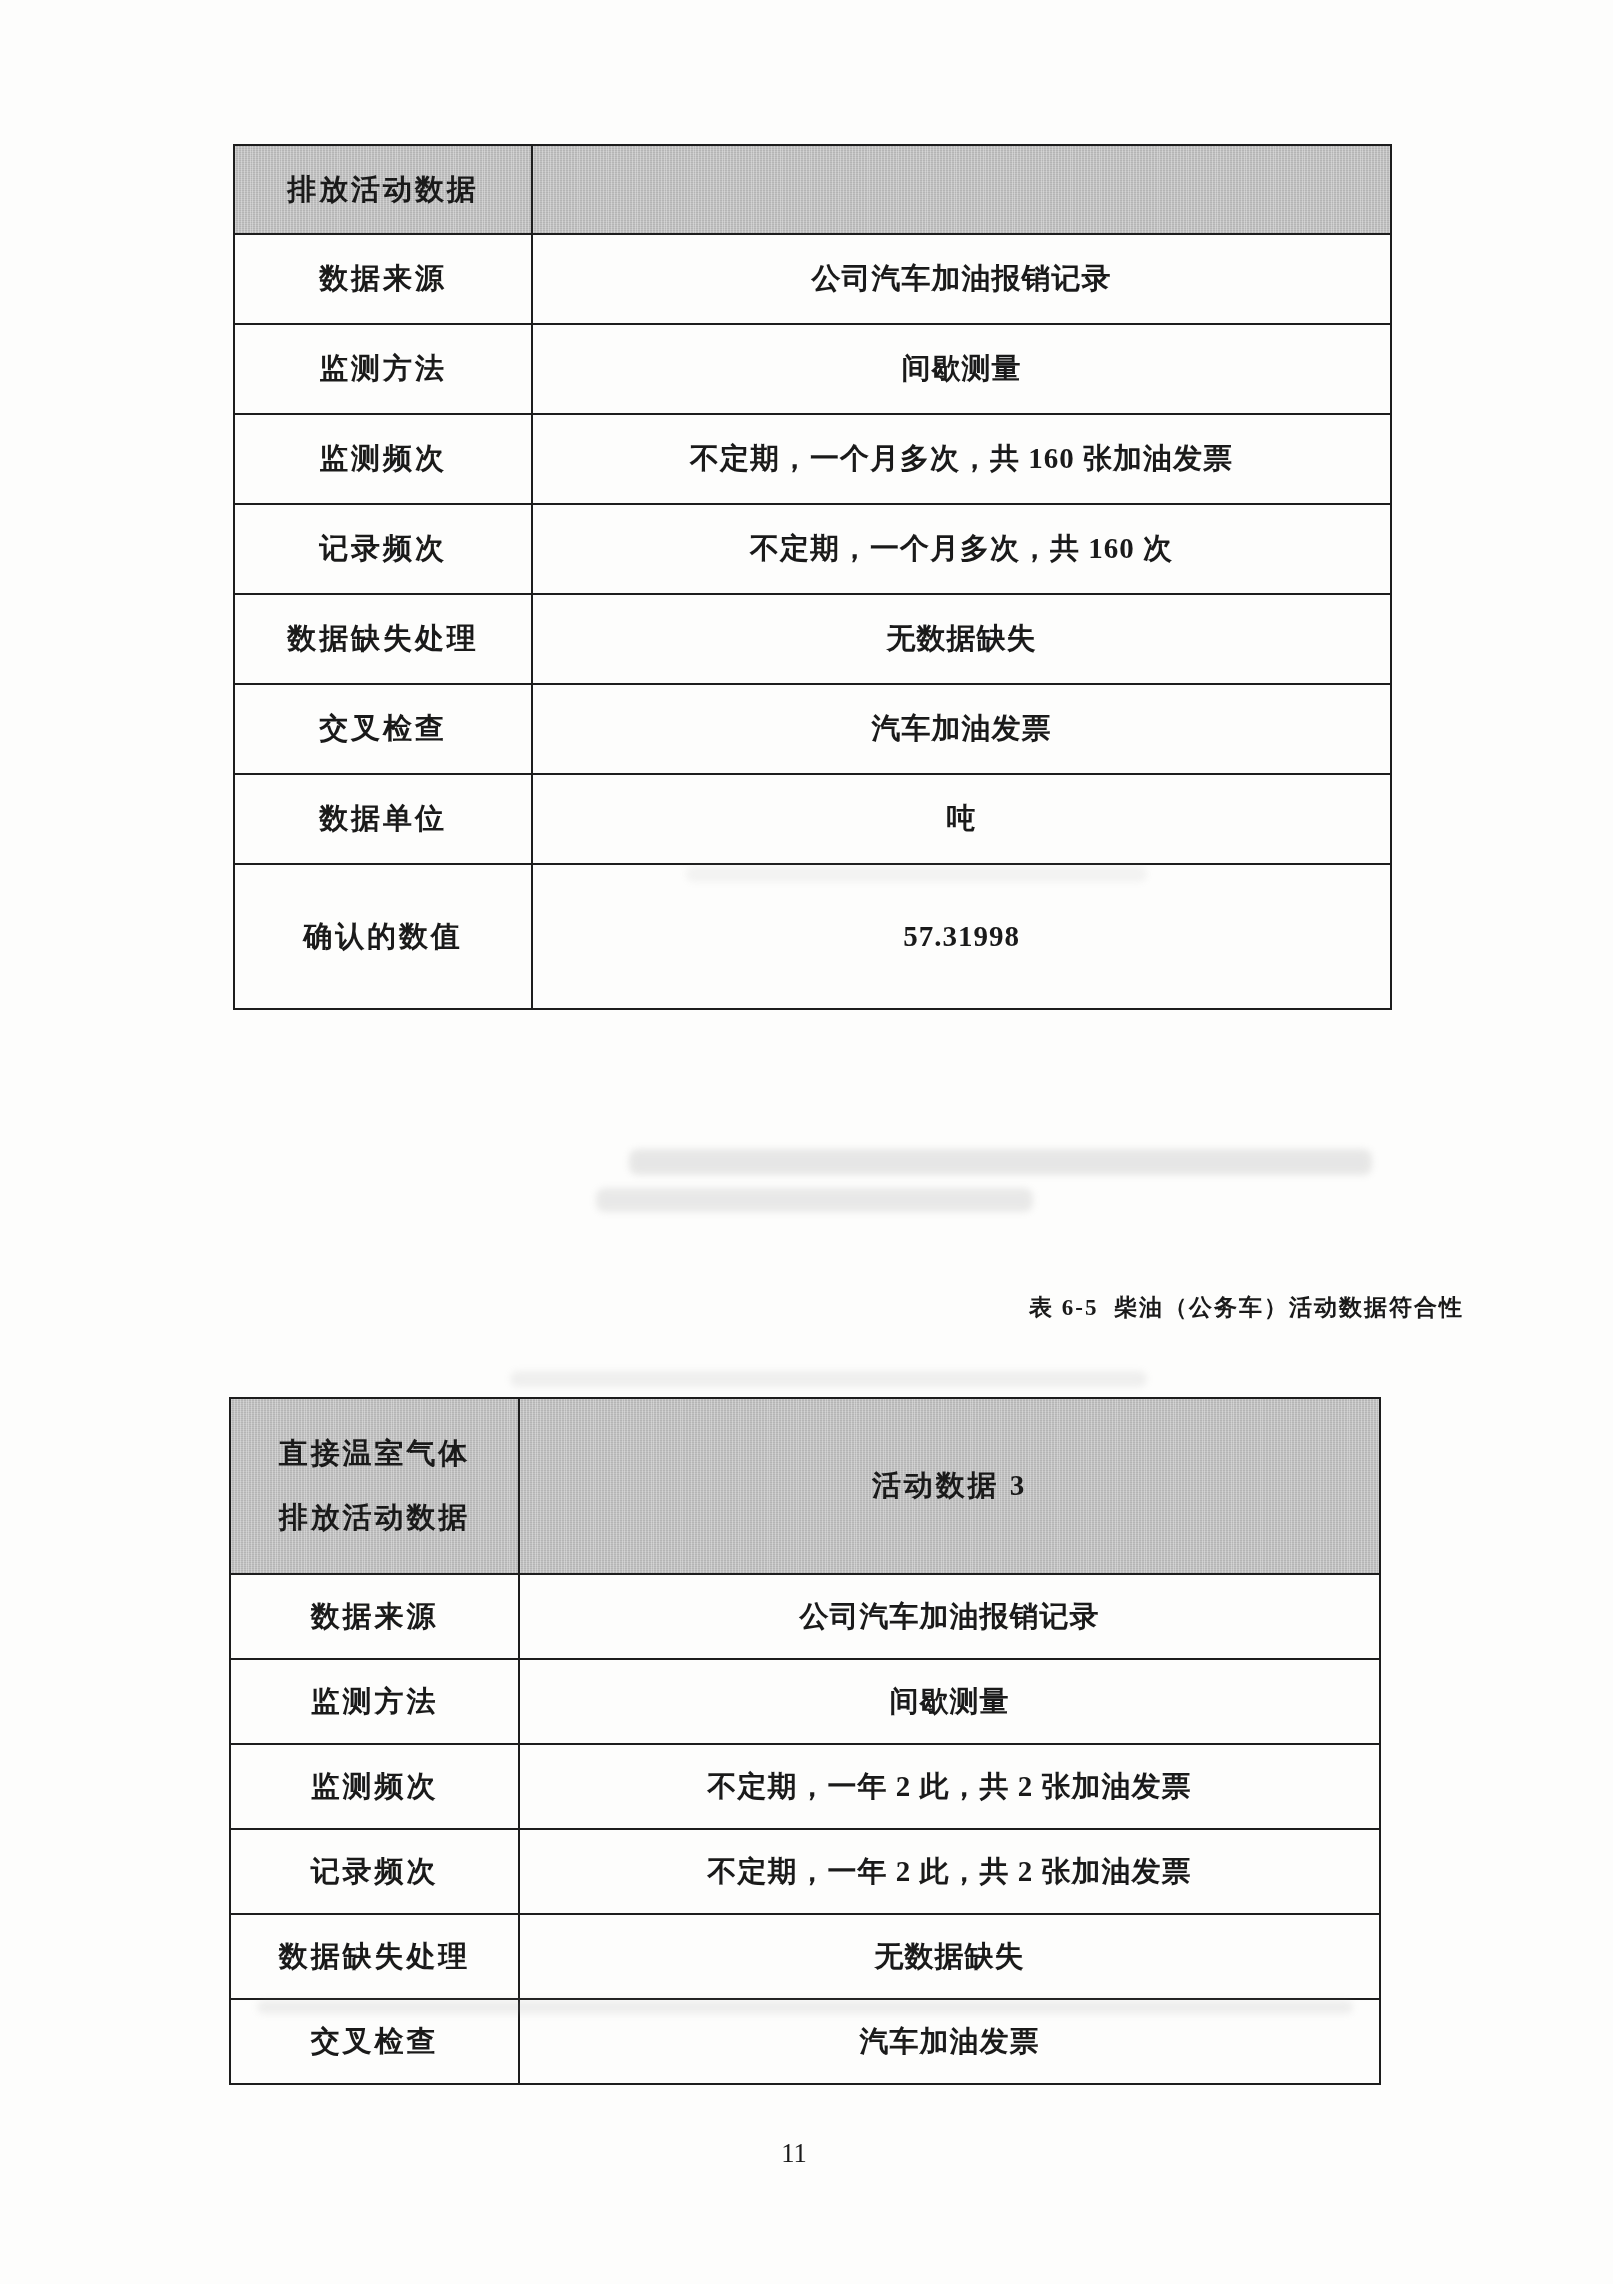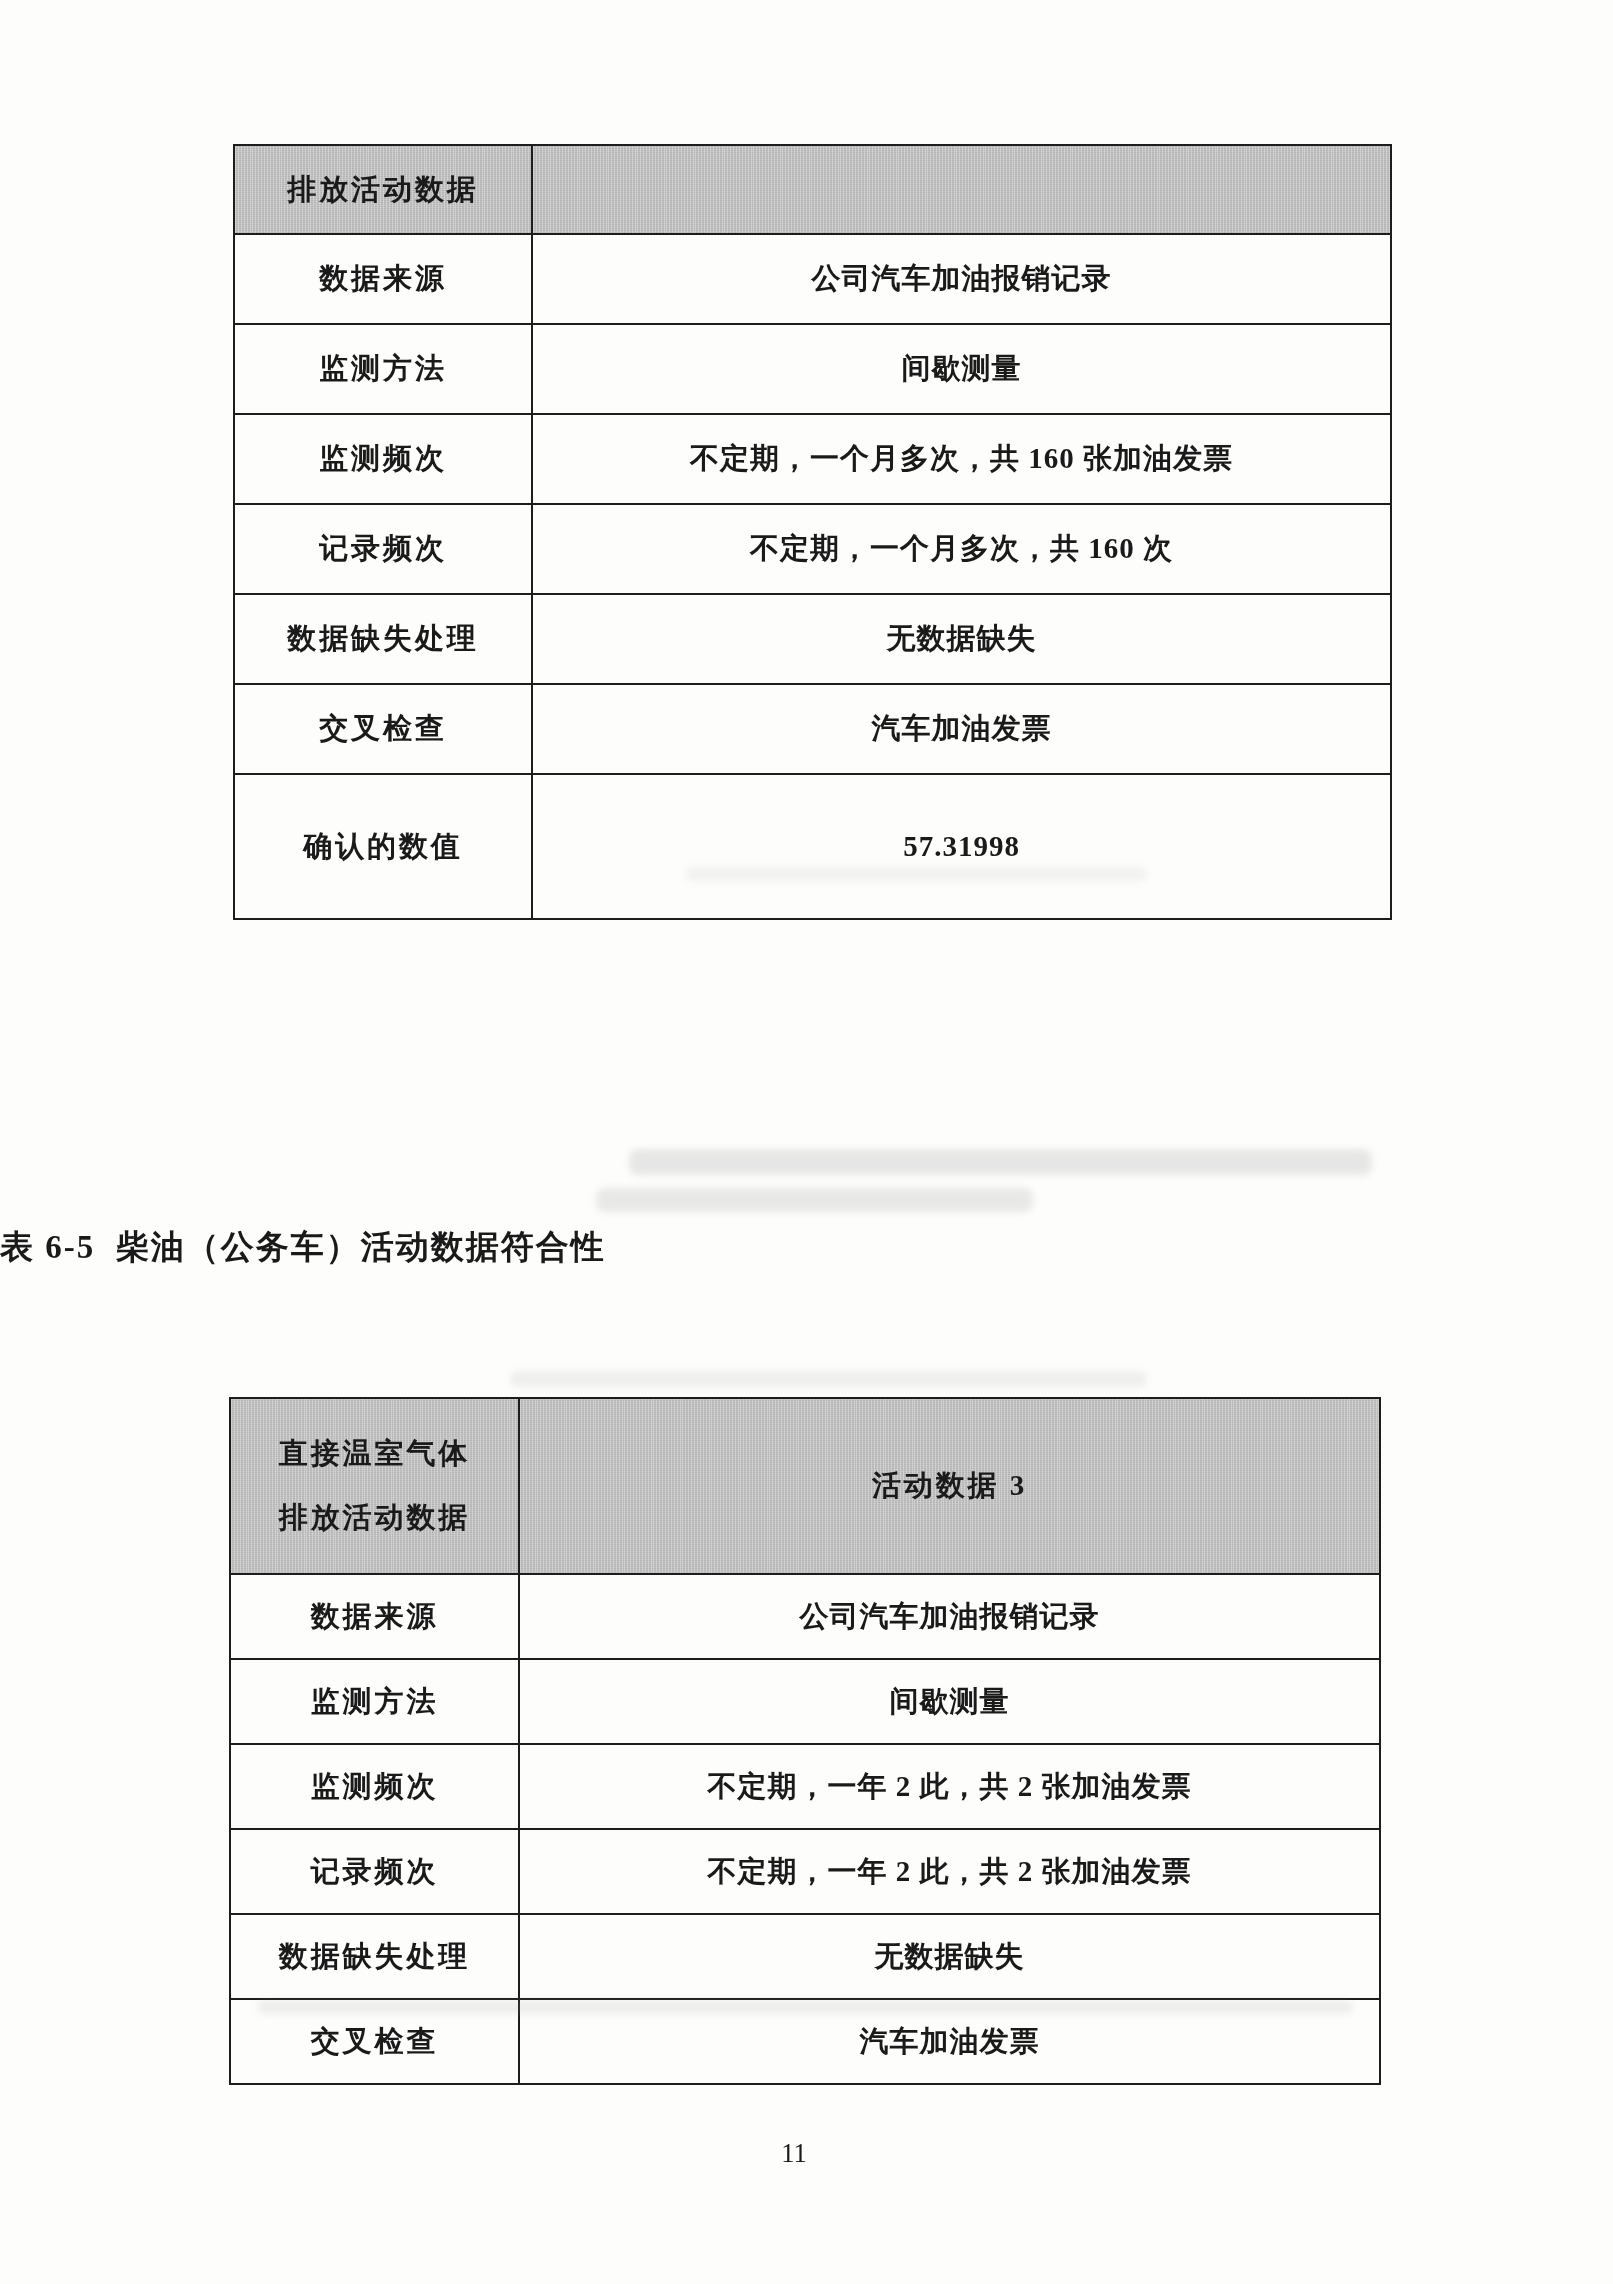--- a/index.html
+++ b/index.html
@@ -40,22 +40,22 @@
   #t1 tr{height:90px;}
   #t1 tr:first-child{height:89px;}
   #t1 tr:last-child{height:145px;}
   #t1 tr:last-child td{line-height:2.35;}
   #t2{left:229px;top:1397px;width:1150px;}
   #t2 tr{height:85px;}
   #t2 tr:first-child{height:176px;border-radius:23px;}
   #t2 tr:first-child td.lbl{line-height:2.2;}
   
   .caption{
-    position:absolute;left:0;top:1225px;width:100%;
-    text-align:left;font-size:33px;font-weight:700;
+    position:absolute;left:0;top:1292px;width:100%;
+    text-align:right;font-size:23px;font-weight:700;
     letter-spacing:2px;white-space:pre;
   }
   .pageno{
     position:absolute;left:0;top:2138px;width:1588px;
     text-align:center;font-size:26.5px;font-weight:400;
   }
   
   .overlay{position:absolute;left:0;top:0;pointer-events:none;}
   .ghost{
     position:absolute;background:#9a9a9a;border-radius:8.8px;
@@ -98,20 +98,24 @@
         <td class="lbl">记录频次</td>
         <td class="val">不定期，一个月多次，共 160 次</td>
       </tr>
       <tr>
         <td class="lbl">数据缺失处理</td>
         <td class="val">无数据缺失</td>
       </tr>
       <tr>
         <td class="lbl">交叉检查</td>
         <td class="val">汽车加油发票</td>
+      </tr>
+      <tr>
+        <td class="lbl">数据单位</td>
+        <td class="val">吨</td>
       </tr>
       <tr>
         <td class="lbl">确认的数值</td>
         <td class="val">57.31998</td>
       </tr>
     </tbody>
   </table>
 
   <div class="caption">表 6-5  柴油（公务车）活动数据符合性</div>
 

